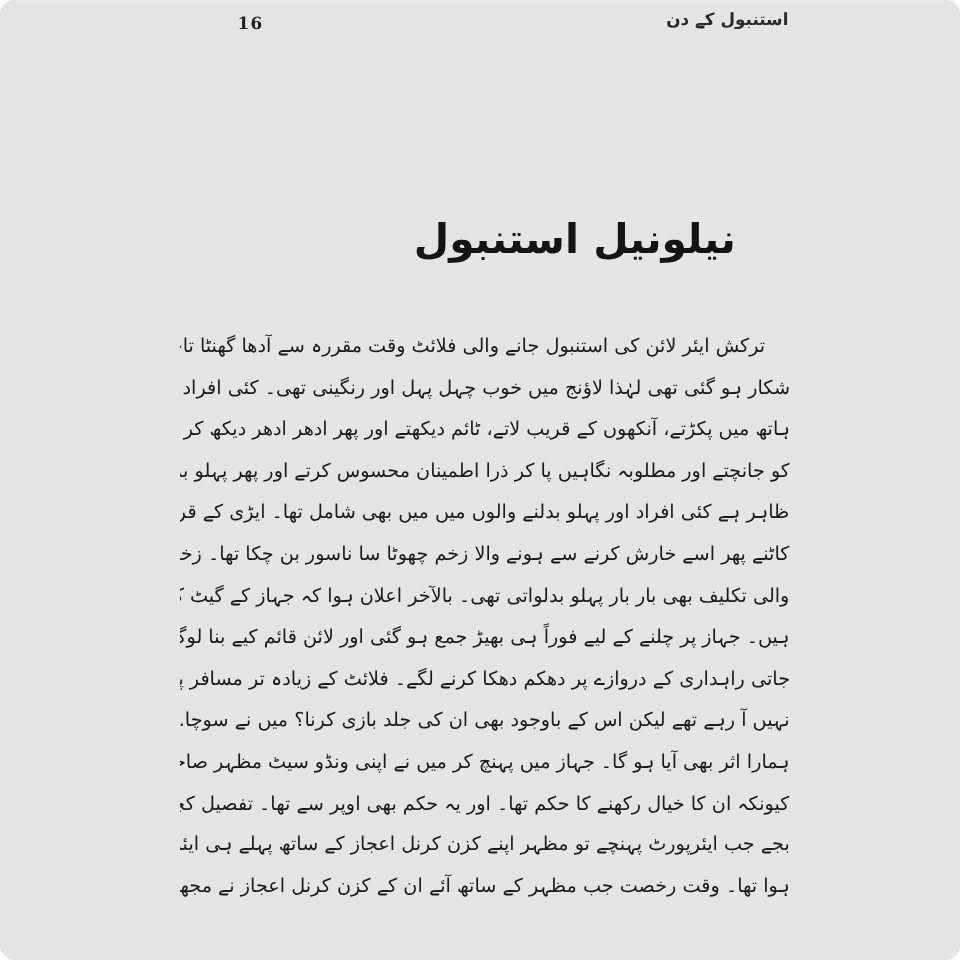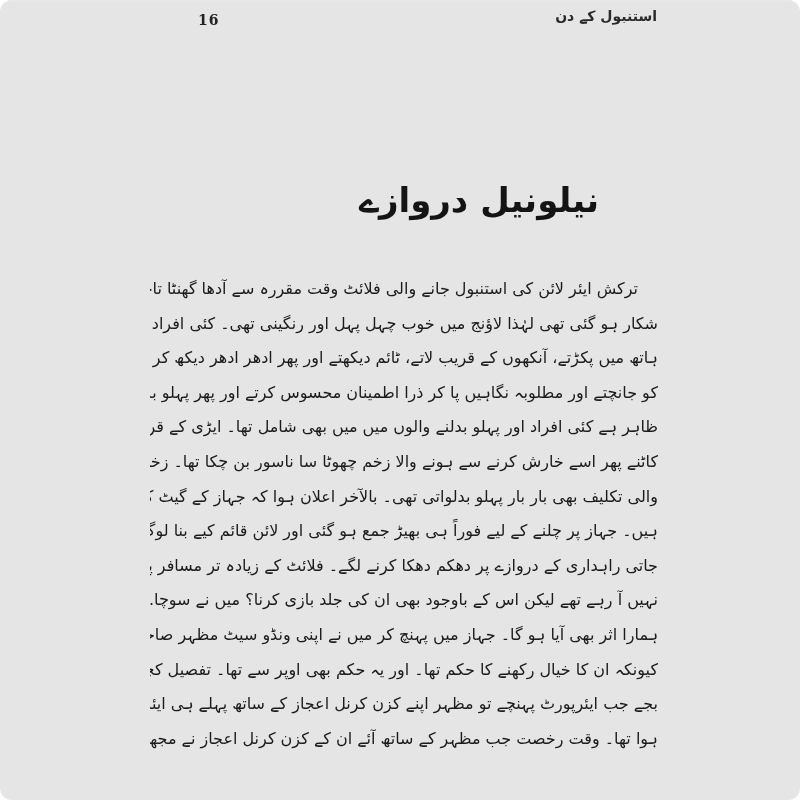--- a/index.html
+++ b/index.html
@@ -87,21 +87,21 @@
 <body>
 
 <div class="scan-page">
 
   <div class="scan-edge"></div>
 
   <div class="page-number">16</div>
 
   <div class="running-header">استنبول کے دن</div>
 
-  <h1 class="chapter-title" style="margin:0; font-size:34px;">نیلونیل دروازے</h1>
+  <h1 class="chapter-title" style="margin:0; font-size:34px;">نیلونیل استنبول</h1>
 
   <div class="body-text">
     <div class="body-line first-line">ترکش ایئر لائن کی استنبول جانے والی فلائٹ وقت مقررہ سے آدھا گھنٹا تاخیر کا</div>
     <div class="body-line">شکار ہو گئی تھی لہٰذا لاؤنج میں خوب چہل پہل اور رنگینی تھی۔ کئی افراد بار بار بورڈنگ پاس</div>
     <div class="body-line">ہاتھ میں پکڑتے، آنکھوں کے قریب لاتے، ٹائم دیکھتے اور پھر ادھر ادھر دیکھ کر ہم نوا نگاہوں</div>
     <div class="body-line">کو جانچتے اور مطلوبہ نگاہیں پا کر ذرا اطمینان محسوس کرتے اور پھر پہلو بدل کر بیٹھ جاتے.....</div>
     <div class="body-line">ظاہر ہے کئی افراد اور پہلو بدلنے والوں میں میں بھی شامل تھا۔ ایڑی کے قریب مچھر کے</div>
     <div class="body-line">کاٹنے پھر اسے خارش کرنے سے ہونے والا زخم چھوٹا سا ناسور بن چکا تھا۔ زخم سے ہونے</div>
     <div class="body-line">والی تکلیف بھی بار بار پہلو بدلواتی تھی۔ بالآخر اعلان ہوا کہ جہاز کے گیٹ کھول دیے گئے</div>
     <div class="body-line">ہیں۔ جہاز پر چلنے کے لیے فوراً ہی بھیڑ جمع ہو گئی اور لائن قائم کیے بنا لوگ جہاز کی طرف</div>

